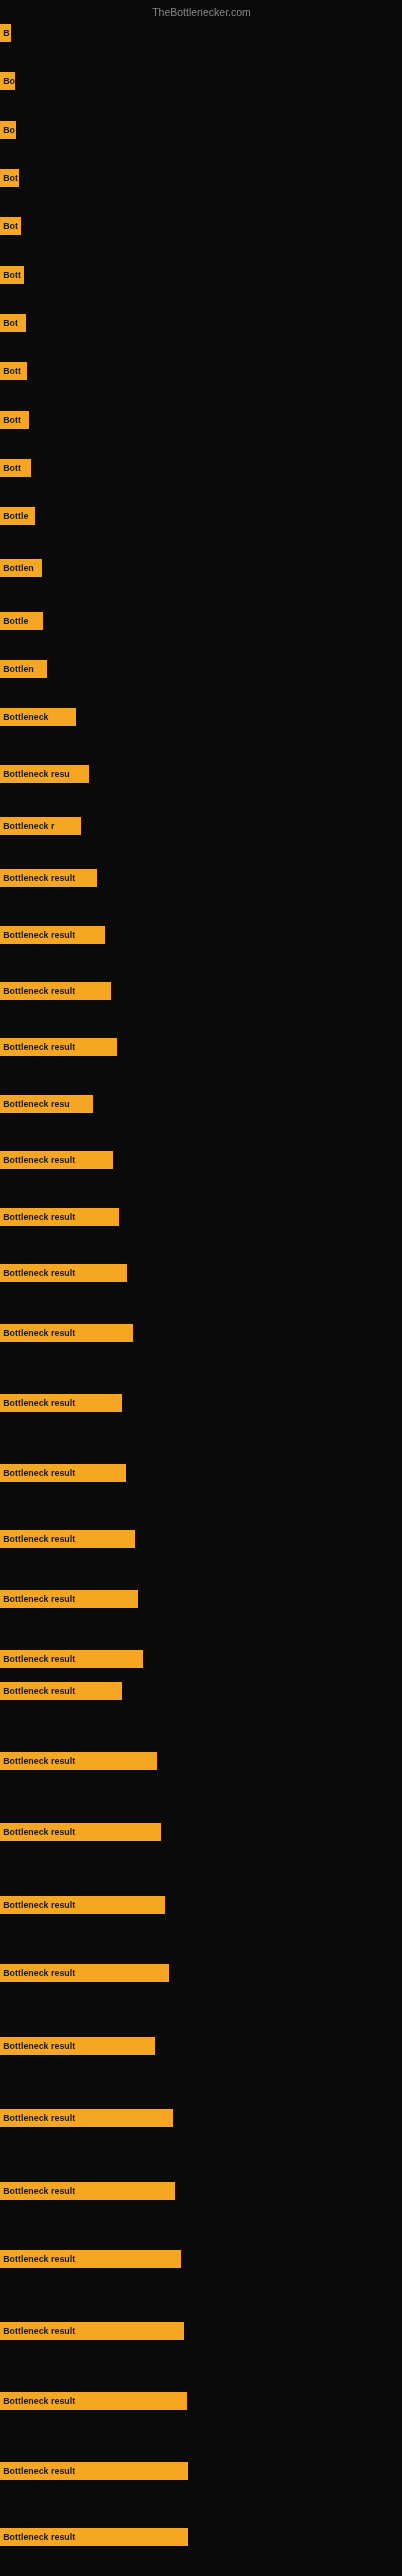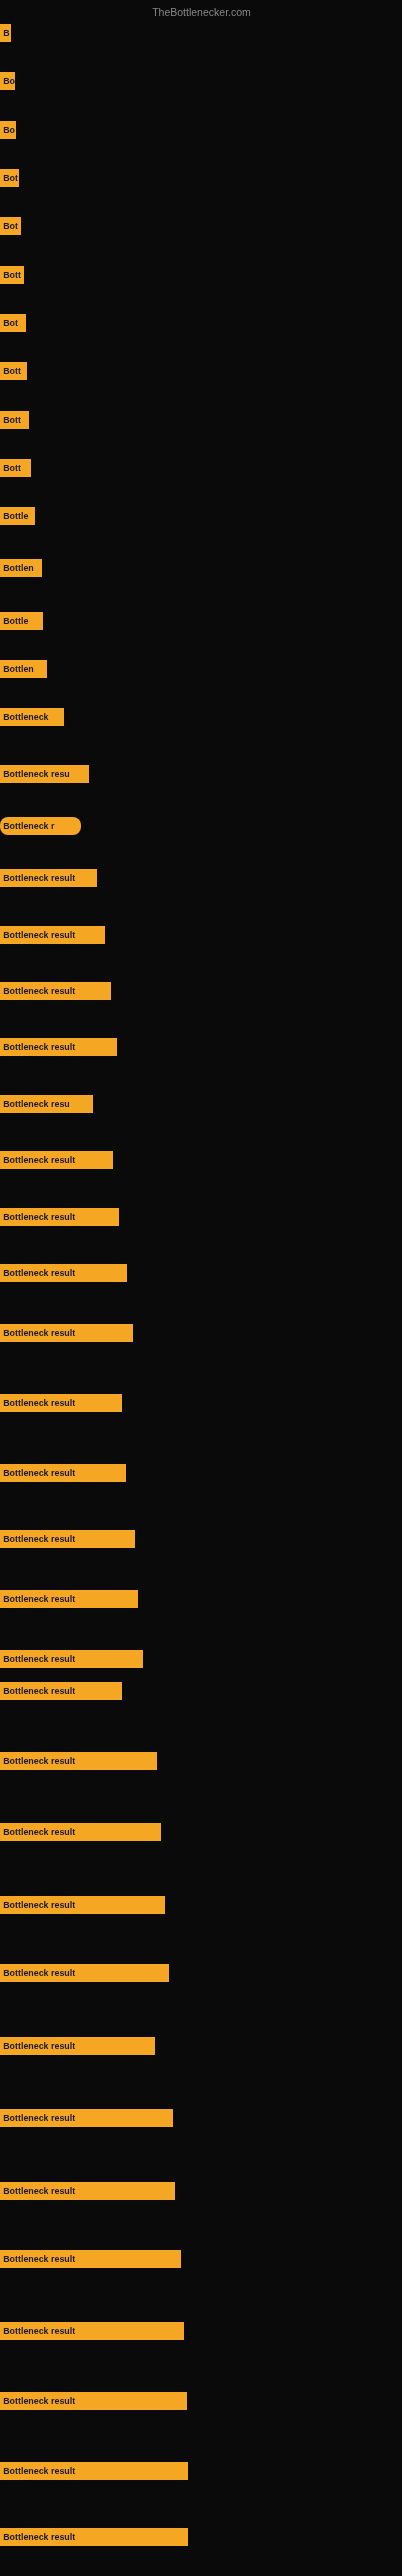--- a/index.html
+++ b/index.html
@@ -86,27 +86,27 @@
     <div class="bar-container" style="top: 559px; width: 42px;">
       <div class="bar" style="width: 42px;">Bottlen</div>
     </div>
     <div class="bar-container" style="top: 612px; width: 43px;">
       <div class="bar" style="width: 43px;">Bottle</div>
     </div>
     <div class="bar-container" style="top: 660px; width: 47px;">
       <div class="bar" style="width: 47px;">Bottlen</div>
     </div>
     <div class="bar-container" style="top: 708px; width: 64px;">
-      <div class="bar" style="width: 64px;">Bottleneck</div>
+      <div class="bar" style="width: 76px;">Bottleneck</div>
     </div>
     <div class="bar-container" style="top: 765px; width: 89px;">
       <div class="bar" style="width: 89px;">Bottleneck resu</div>
     </div>
     <div class="bar-container" style="top: 817px; width: 81px;">
-      <div class="bar" style="width: 81px; border-radius: 8px;">Bottleneck r</div>
+      <div class="bar" style="width: 81px;">Bottleneck r</div>
     </div>
     <div class="bar-container" style="top: 869px; width: 97px;">
       <div class="bar" style="width: 97px;">Bottleneck result</div>
     </div>
     <div class="bar-container" style="top: 926px; width: 105px;">
       <div class="bar" style="width: 105px;">Bottleneck result</div>
     </div>
     <div class="bar-container" style="top: 982px; width: 111px;">
       <div class="bar" style="width: 111px;">Bottleneck result</div>
     </div>

